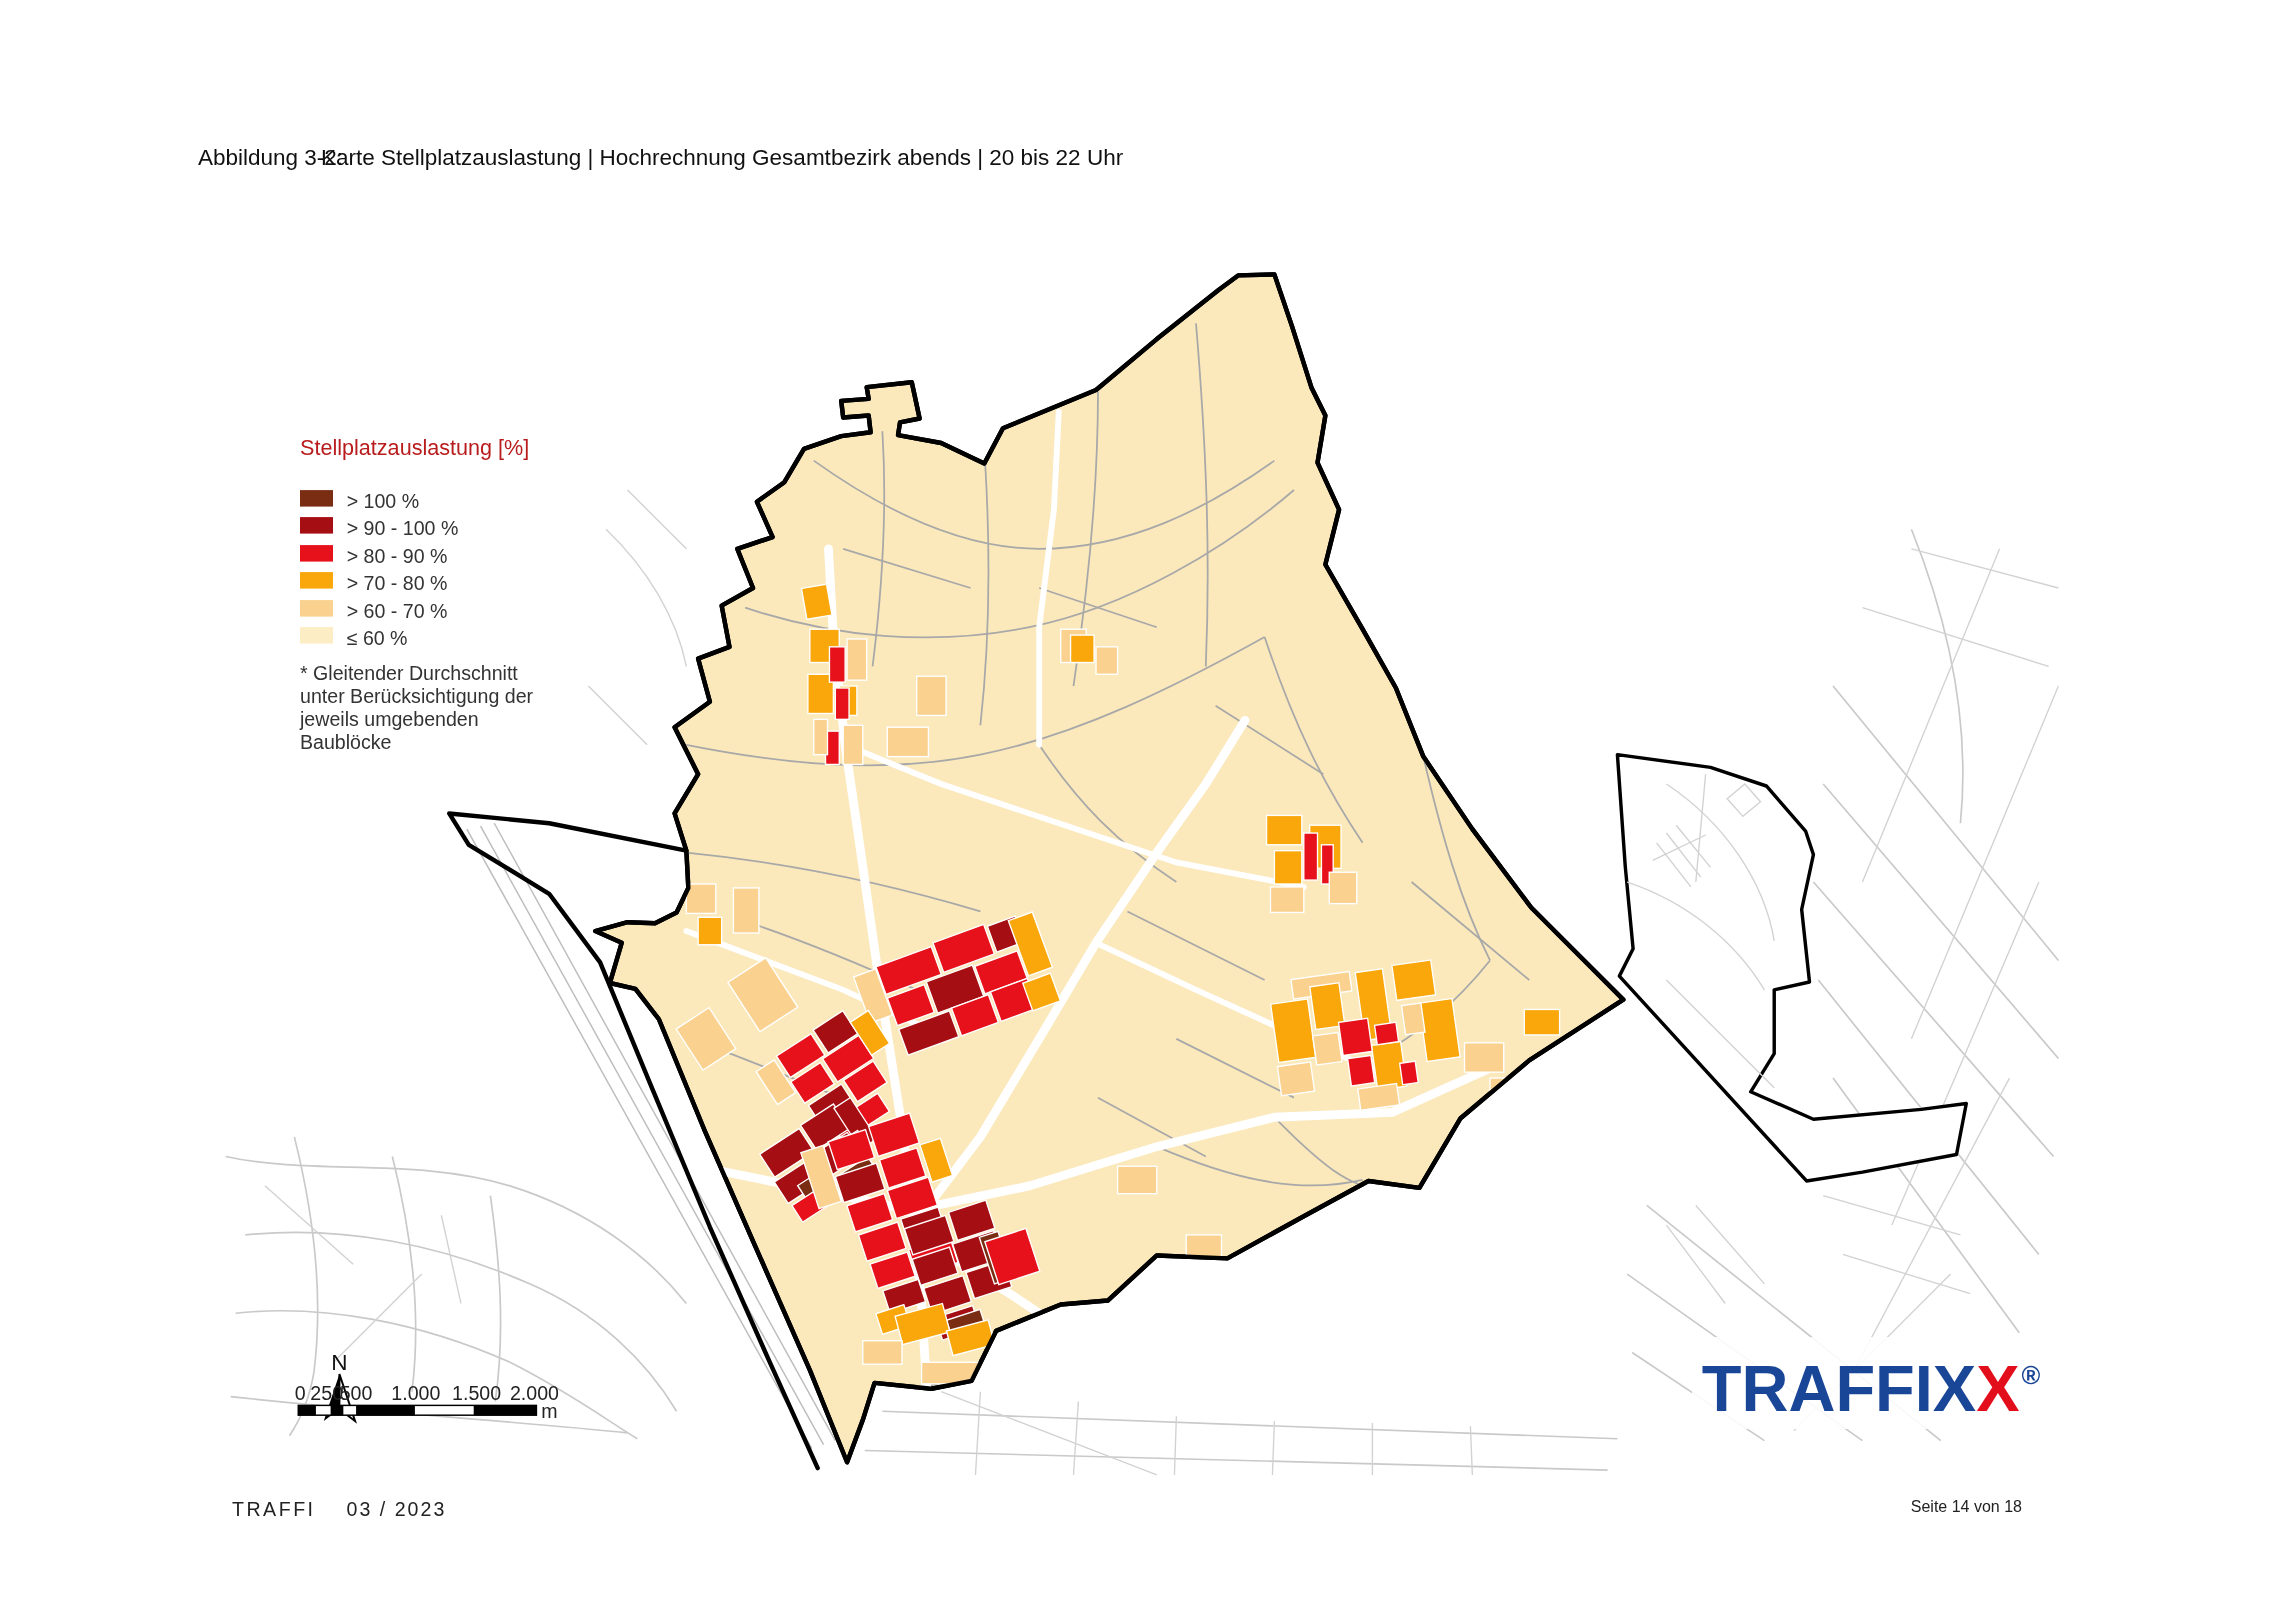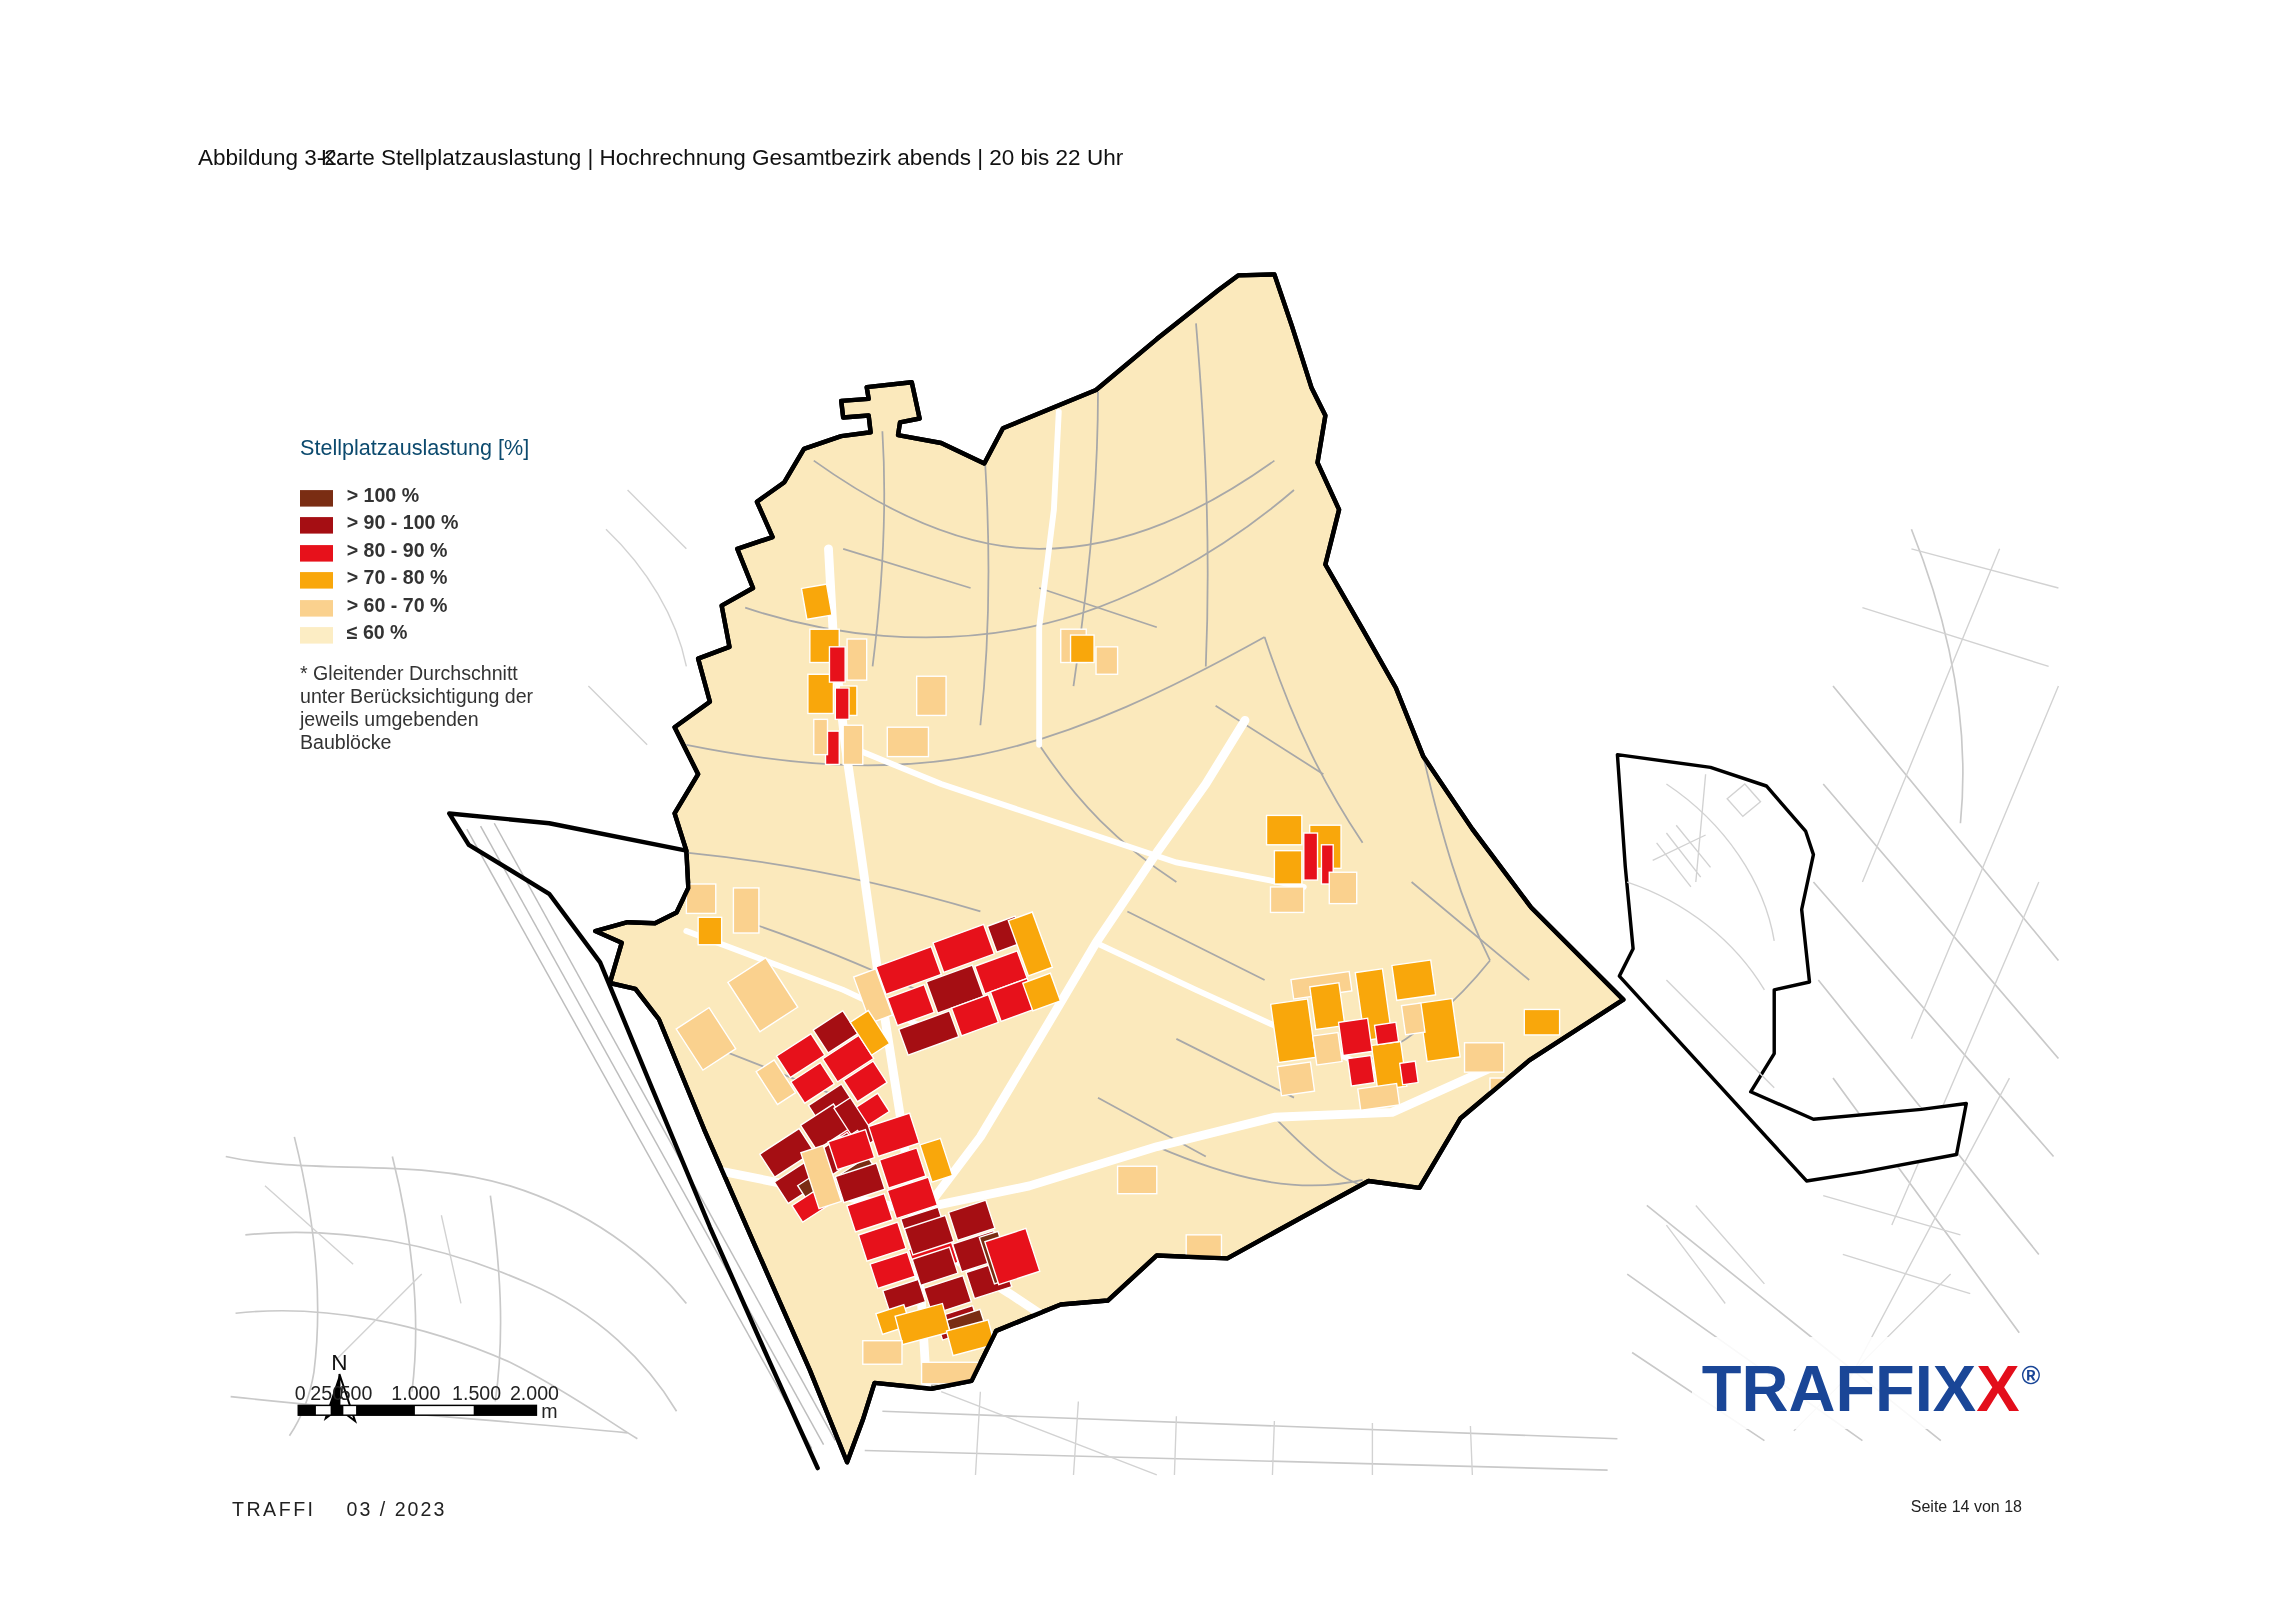--- a/index.html
+++ b/index.html
@@ -9,22 +9,22 @@
   }
   .hdr{position:absolute;top:93px;right:455px;text-align:right;font-size:21.6px;line-height:26.5px;color:#222;}
   .hdr .b{font-weight:bold;}
   .caption{position:absolute;left:198px;top:145px;font-size:22.5px;color:#111;}
   .caption .cap-text{position:absolute;left:123px;top:0;white-space:nowrap;}
   .caption .cap-label{white-space:nowrap;}
   .titleblock{position:absolute;left:258px;top:223px;font-weight:bold;font-size:34px;line-height:46px;letter-spacing:0.2px;}
   .titleblock .t1{color:#8E8E8E;}
   .titleblock .t2,.titleblock .t3{color:#111;}
   .legend{position:absolute;left:300px;top:435px;width:294px;}
-  .legend-title{font-size:21.6px;color:#0c4a6e;margin-bottom:29px;}
-  .legend-row{display:flex;align-items:flex-end;height:16.7px;margin-bottom:10.8px;font-weight:bold;}
+  .legend-title{font-size:21.6px;color:#b91c1c;margin-bottom:29px;}
+  .legend-row{display:flex;align-items:flex-start;height:16.7px;margin-bottom:10.8px;}
   .legend-row svg{flex:0 0 33px;display:block;}
   .legend-label{font-size:19.6px;color:#333;margin-left:13.7px;white-space:nowrap;}
   .legend-note{margin-top:17.6px;font-size:19.6px;line-height:23px;color:#333;}
   .maplayer{position:absolute;left:0;top:0;}
   .logo{position:absolute;left:1692px;top:1337px;font-weight:bold;font-size:65px;line-height:65px;
         letter-spacing:0px;background:rgba(255,255,255,0.88);padding:5.9px 9.8px 7.8px 9.8px;border-radius:5.9px;white-space:nowrap;}
   .logo .lb{color:#1A4697;}
   .logo .lr{color:#E30E1B;}
   .logo .lreg{color:#1A4697;font-size:25.5px;vertical-align:27.4px;font-weight:bold;margin-left:2px;}
   .footer-left{position:absolute;left:232px;top:1498px;font-size:19.6px;letter-spacing:2.5px;color:#222;}

